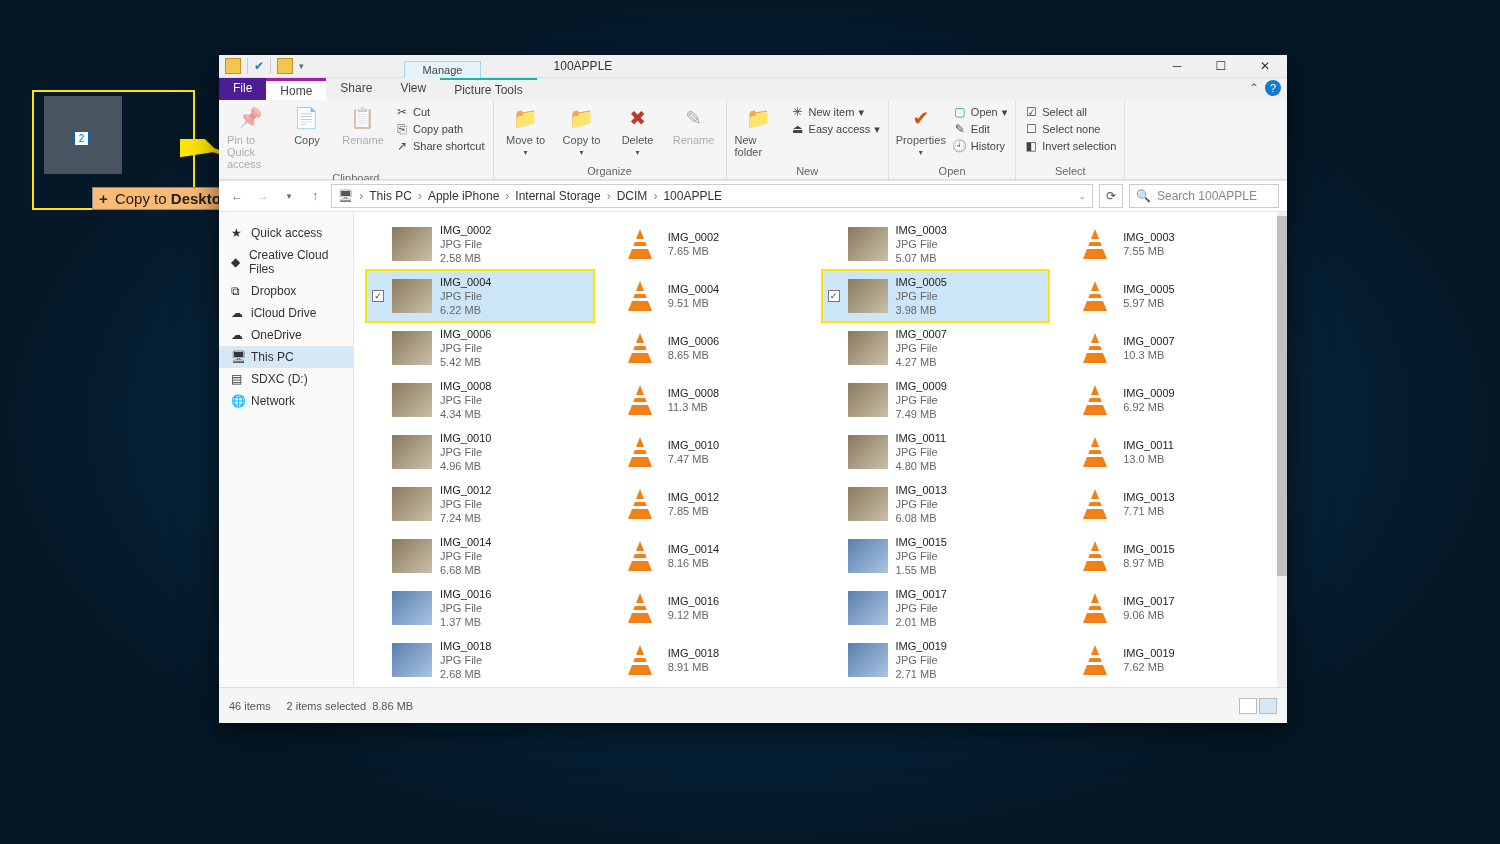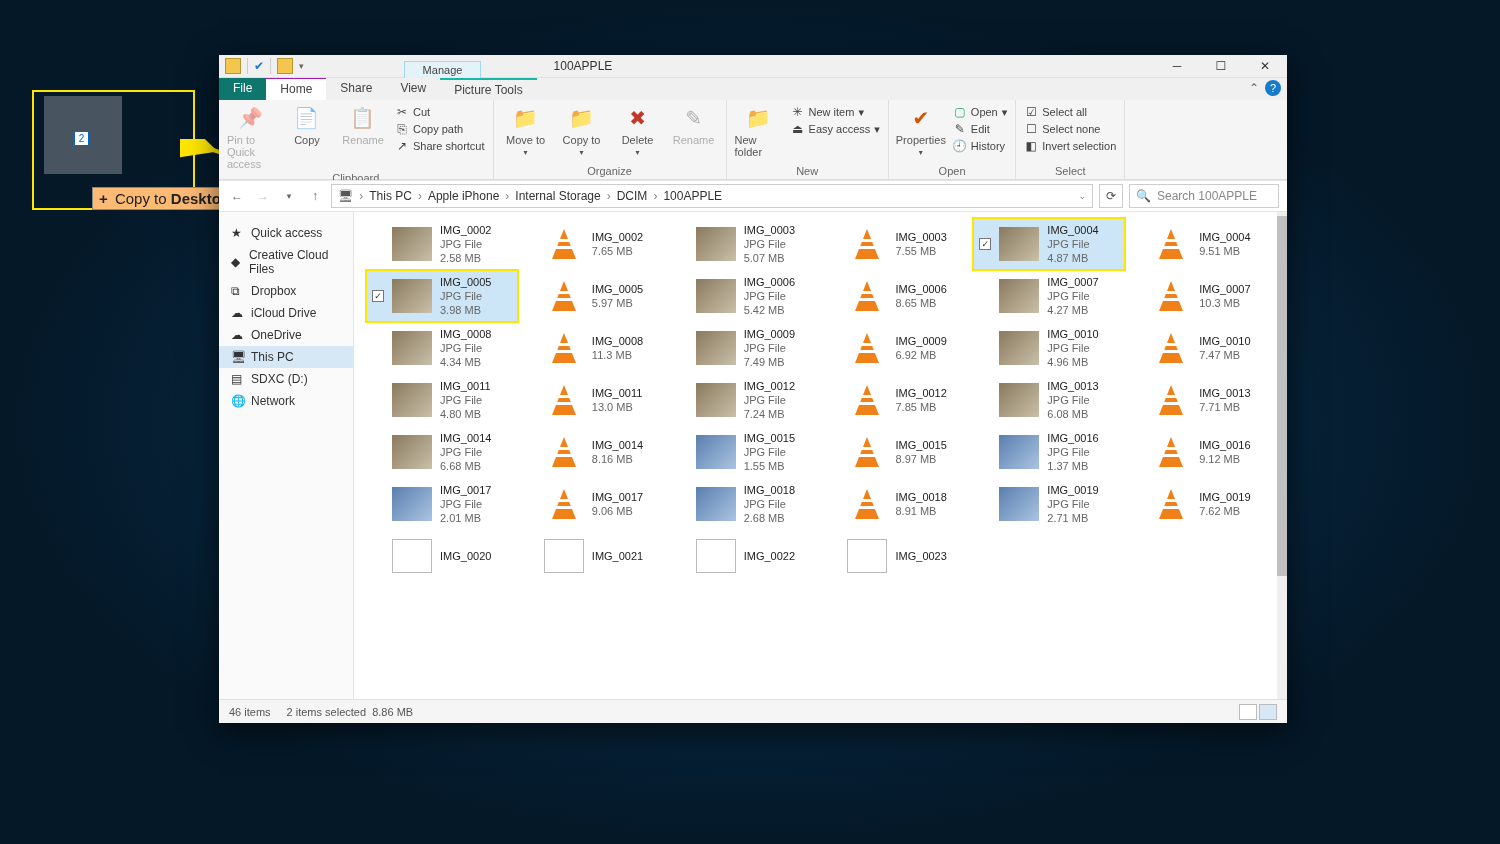--- a/index.html
+++ b/index.html
@@ -51,22 +51,22 @@
 .titlebar .sep { width:1px; height:16px; background:#ccc;}
 .titlebar .title { margin-left: 250px; font-size: 12px; }
 .titlebar .ctx { position:absolute; left:185px; top:6px; width:77px; text-align:center; font-size:11px; color:#444;}
 .titlebar .ctx-tab { padding: 2px 4px; border-top:1px solid #a0d8ef; border-left:1px solid #a0d8ef; border-right:1px solid #a0d8ef; background:#e4f3fa;}
 .titlebar .wbtns { margin-left:auto; display:flex;}
 .titlebar .wbtns div { width:44px; height:23px; display:flex; align-items:center; justify-content:center; font-size:12px; color:#333;}
 
 
 .tabs { height: 22px; background:#f0f0f0; display:flex; align-items:stretch; font-size:12px; position:relative;}
 .tabs .tab { padding: 3px 14px; color:#444; }
-.tabs .tab.file { background:#0f766e; color:#fff; }
-.tabs .tab.active { background:#fff; border-top:1px solid #a21caf;}
+.tabs .tab.file { background:#4c1d95; color:#fff; }
+.tabs .tab.active { background:#fff; border-top:3px solid #a21caf;}
 .tabs .help { position:absolute; right:6px; top:2px; display:flex; gap:6px; align-items:center;}
 .tabs .help .h { width:16px;height:16px;border-radius:50%;background:#1979ca;color:#fff;font-size:11px;text-align:center;line-height:16px;}
 
 
 .ribbon { height: 80px; background:#f5f5f5; border-bottom:1px solid #ddd; display:flex;}
 .rgrp { border-right:1px solid #e0e0e0; display:flex; flex-direction:column; padding:4px 8px 0; }
 .rgrp .items { flex:1; display:flex; gap:8px; align-items:flex-start;}
 .rgrp .lbl { text-align:center; font-size:11px; color:#666; padding:2px 0;}
 .rbtn-big { display:flex; flex-direction:column; align-items:center; width:48px; font-size:11px; color:#555; gap:2px;}
 .rbtn-big.disabled { opacity:.45;}
@@ -86,40 +86,40 @@
 .addr .search{width:150px;height:24px;border:1px solid #ccc;display:flex;align-items:center;padding:0 6px;color:#888;gap:6px;}
 
 
 .body { flex:1; display:flex; overflow:hidden;}
 .side { width:135px; background:#fafafa; border-right:1px solid #e5e5e5; padding:10px 0; font-size:12px;}
 .side .item{display:flex;align-items:center;gap:6px;padding:4px 12px;color:#333;}
 .side .item.sel{background:#d6e7f5;}
 .side .item .ic{width:14px;height:14px;font-size:12px;display:inline-block;}
 
 .files { flex:1; overflow:hidden; position:relative; }
-.files-inner{position:absolute; inset:0 10px 0 0; overflow:hidden; display:grid; grid-template-columns:repeat(6,1fr); grid-auto-rows:52px; padding:6px 0 6px 12px;}
+.files-inner{position:absolute; inset:0 10px 0 0; overflow:hidden; display:grid; grid-template-columns:repeat(4,1fr); grid-auto-rows:52px; padding:6px 0 6px 12px;}
 .fi{display:flex;align-items:center;gap:8px;padding:2px 6px;position:relative;}
 .fi.sel{background:#cde6f7;}
 .fi.sel.hl{outline:2px solid #ffe600; outline-offset:-1px;}
 .fi .cb{width:12px;height:12px;border:1px solid #777;background:#fff;font-size:9px;line-height:10px;text-align:center;color:#333;}
 .fi .th{width:40px;height:34px;background:#999;flex-shrink:0;}
 .fi .th.photo{background:linear-gradient(135deg,#8a7a5e,#c9c0a8);}
 .fi .th.photo2{background:linear-gradient(135deg,#5a7fae,#aac4e2);}
 .fi .th.cone{background:none;position:relative;}
 .fi .th.cone::before{content:"";position:absolute;left:8px;top:2px;border-left:12px solid transparent;border-right:12px solid transparent;border-bottom:30px solid #f08018;}
 .fi .th.cone::after{content:"";position:absolute;left:12px;top:12px;width:16px;height:3px;background:#fff;box-shadow:0 7px 0 #fff;}
 .fi .th.doc{background:#fff;border:1px solid #bbb;}
 .fi .meta{display:flex;flex-direction:column;font-size:11px;line-height:14px;}
 .fi .meta .n{color:#222;}
 .fi .meta .t,.fi .meta .s{color:#666;}
 .scroll{position:absolute;right:0;top:0;bottom:0;width:10px;background:#efefef;}
 .scroll .thumb{position:absolute;top:4px;width:10px;height:360px;background:#c0c0c0;}
 
 
-.status { height:24px; border-top:1px solid #e0e0e0; background:#f5f5f5; display:flex; align-items:center; padding:0 10px; font-size:11px; color:#555; gap:16px;}
+.status { height:36px; border-top:1px solid #e0e0e0; background:#f5f5f5; display:flex; align-items:center; padding:0 10px; font-size:11px; color:#555; gap:16px;}
 .status .views{margin-left:auto;display:flex;gap:2px;}
 .status .views div{width:18px;height:16px;border:1px solid #bbb;background:#fff;}
 .status .views div.act{background:#d6e7f5;}
 </style>
 </head>
 <body>
 
 <div class="drag-ghost">
   <div class="thumb"></div>
   <div class="badge">2</div>
@@ -380,21 +380,21 @@
               <span class="n">IMG_0003</span>
               <span class="s">7.55 MB</span>
             </div>
           </div>
           <div class="fi sel hl">
             <div class="cb">✓</div>
             <div class="th photo"></div>
             <div class="meta">
               <span class="n">IMG_0004</span>
               <span class="t">JPG File</span>
-              <span class="s">4.87 MB</span>
+              <span class="s">6.22 MB</span>
             </div>
           </div>
           <div class="fi">
             <div style="width:12px"></div>
             <div class="th cone"></div>
             <div class="meta">
               <span class="n">IMG_0004</span>
               <span class="s">9.51 MB</span>
             </div>
           </div>

